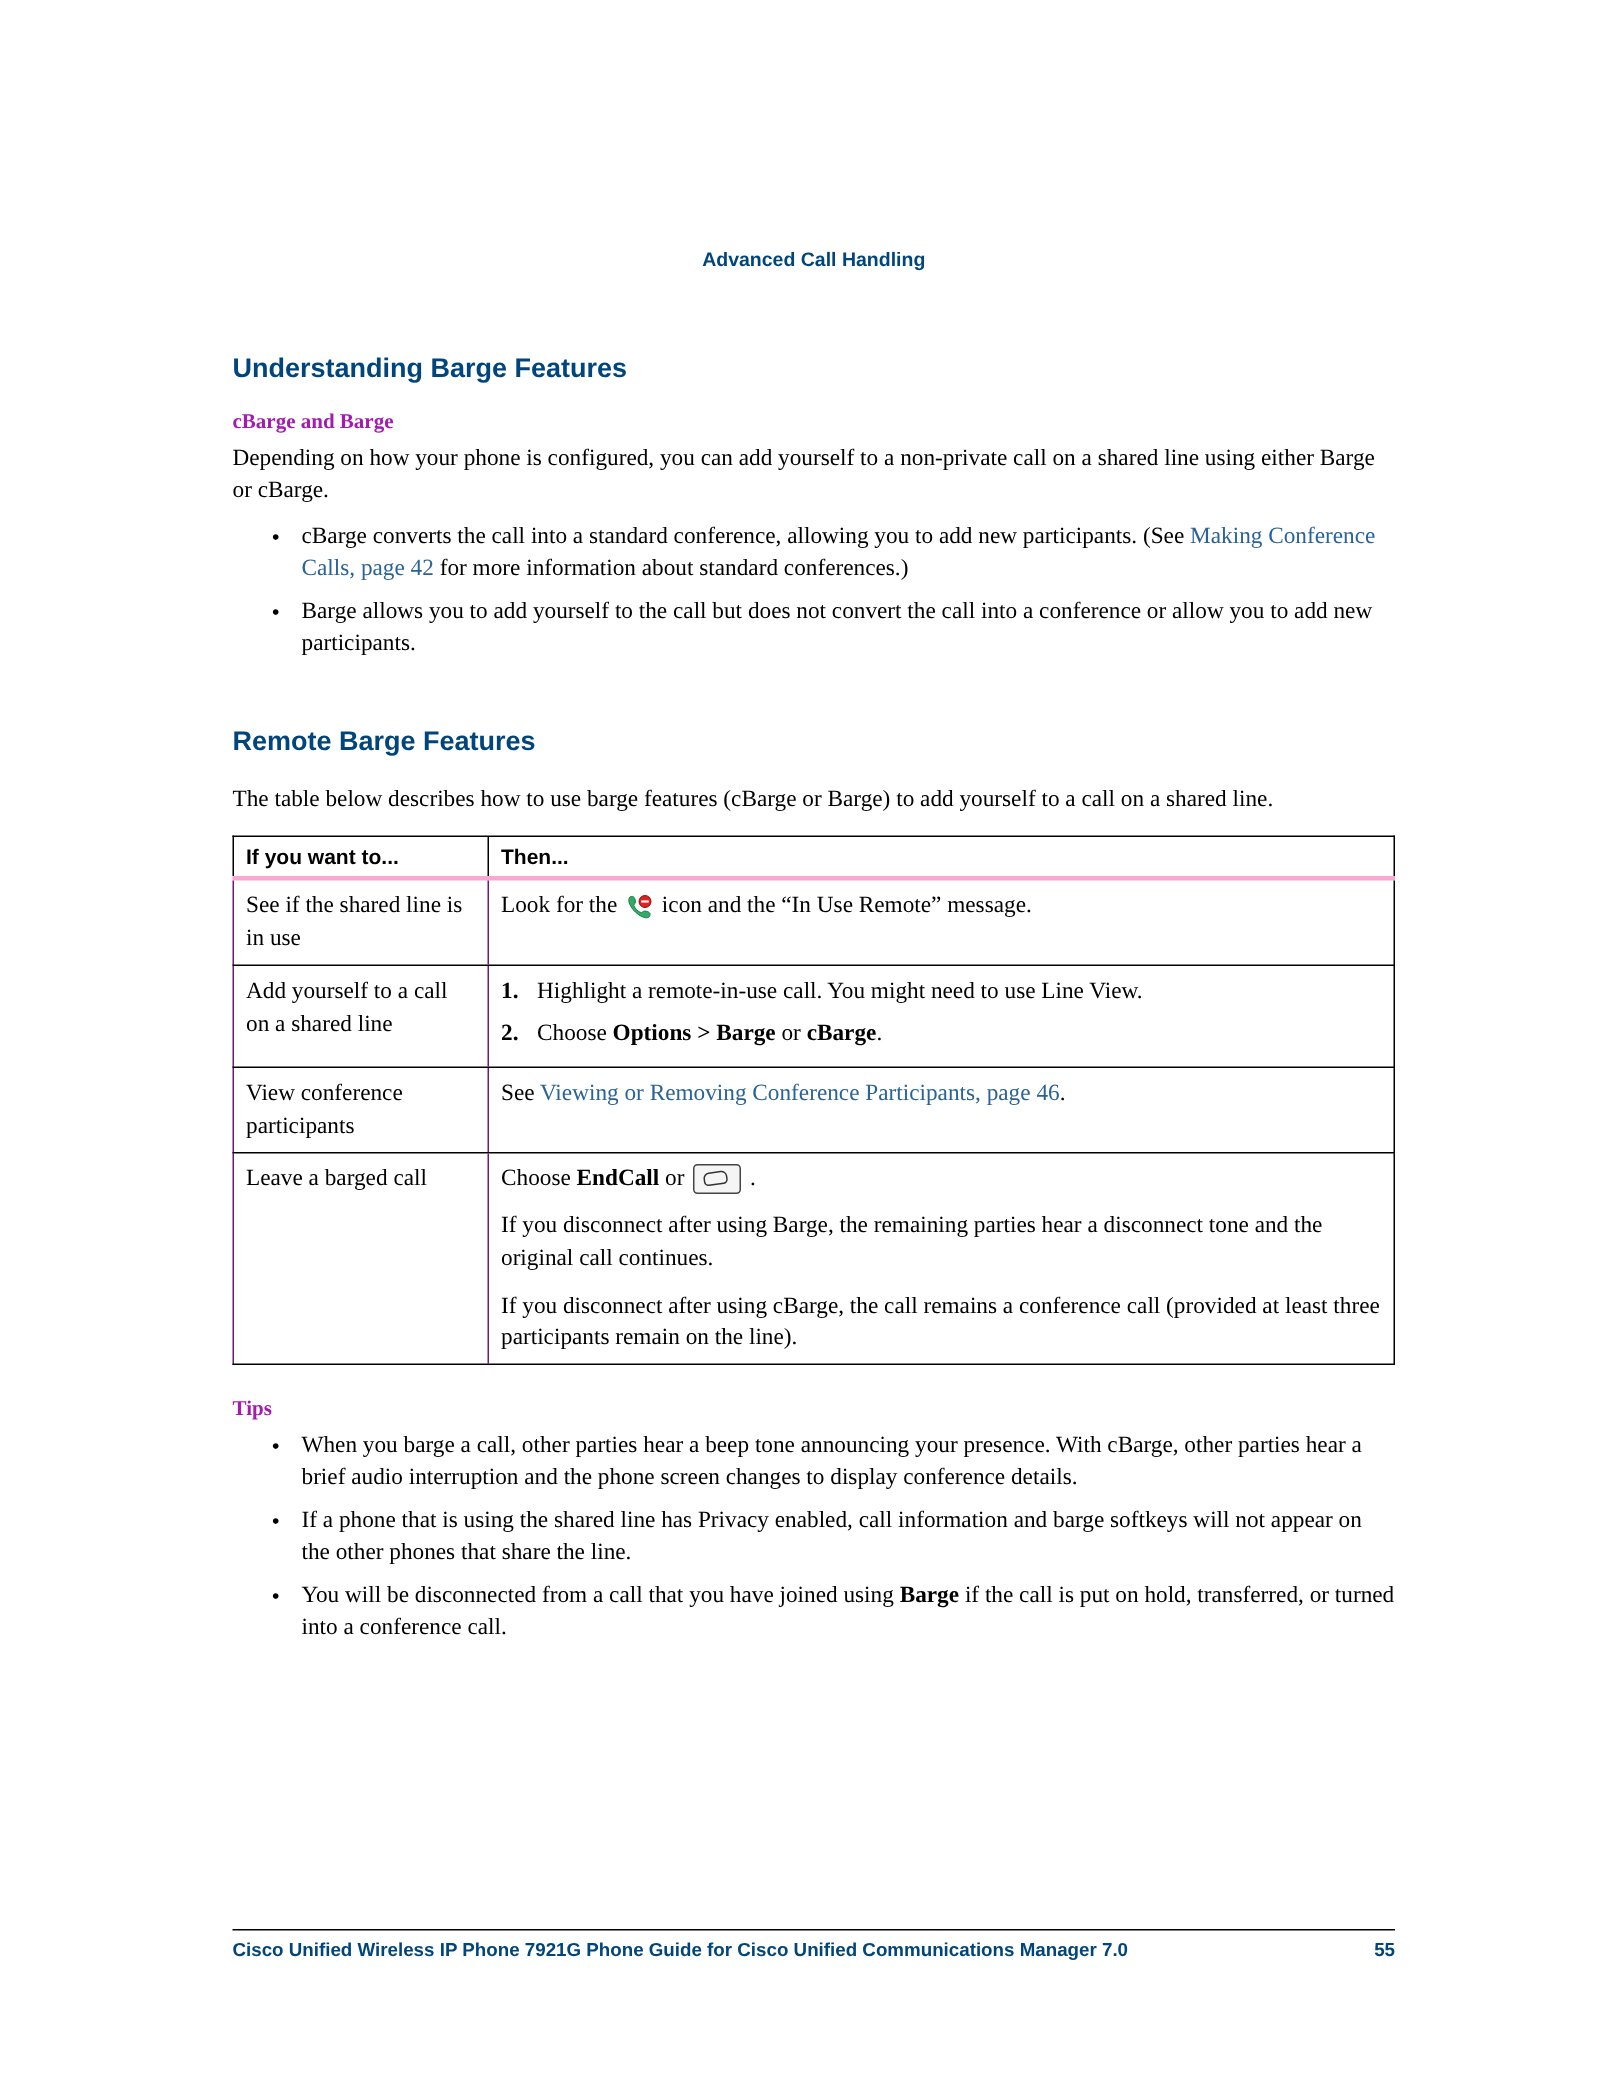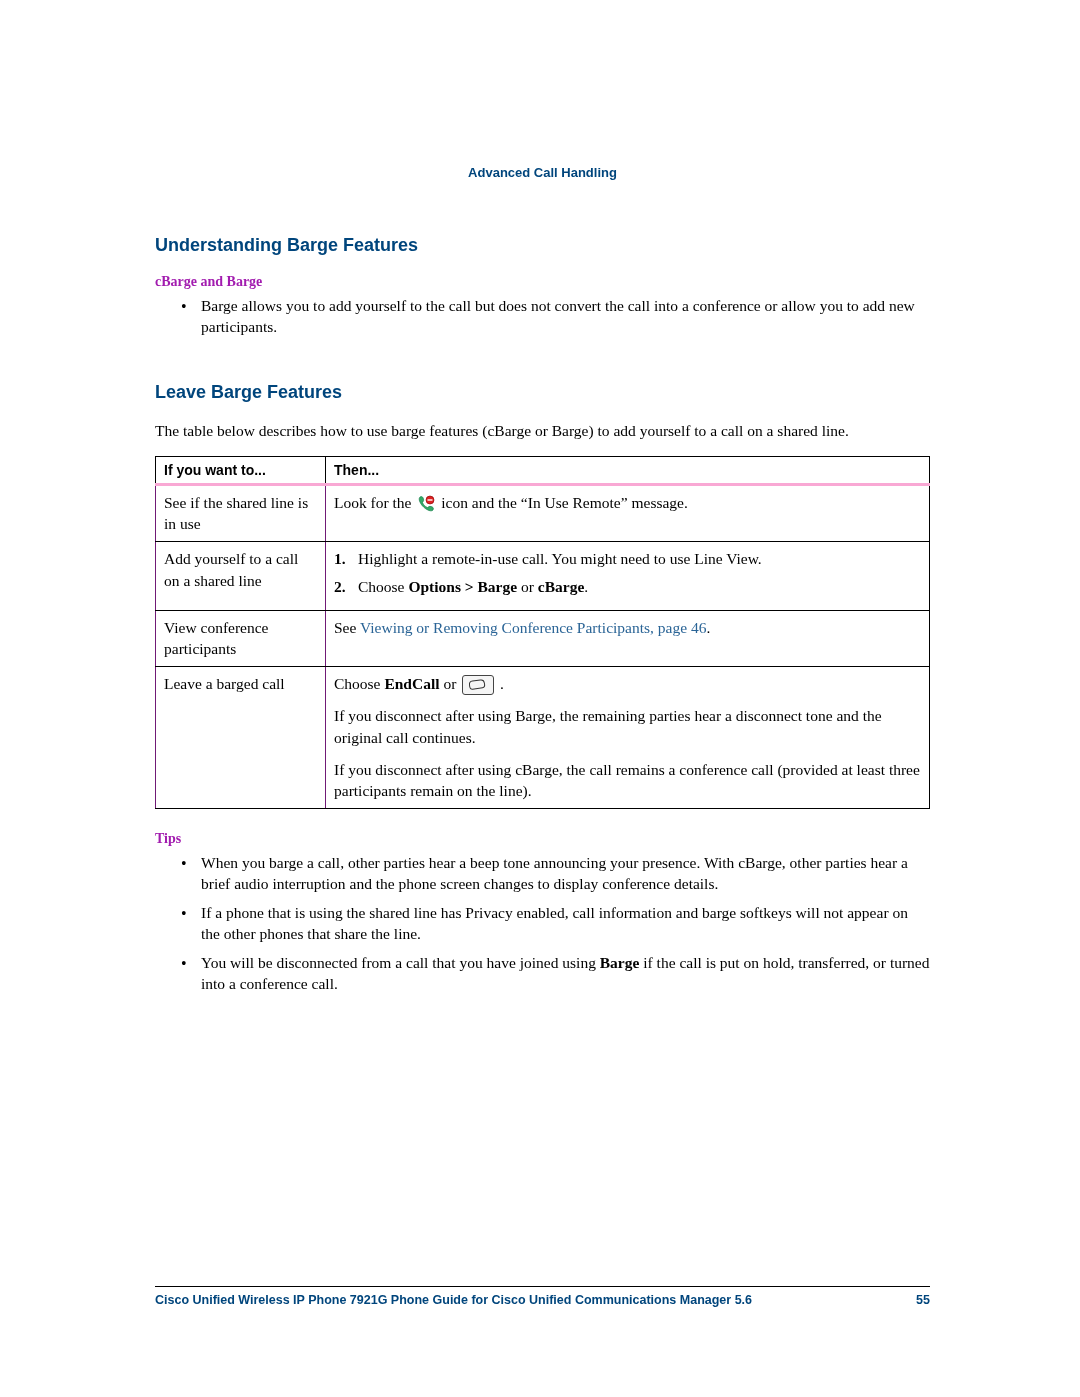--- a/index.html
+++ b/index.html
@@ -169,28 +169,32 @@
 <body>
 
 <div class="page">
 
   <div class="running-header">Advanced Call Handling</div>
 
   <h2 class="h2">Understanding Barge Features</h2>
 
   <div class="h3-black">cBarge and Barge</div>
 
+  <p class="body-text">Depending on how your phone is configured, you can add yourself to a non-private call on a shared line using either Barge or cBarge.</p>
 
   <ul class="bullets">
+    <li>
+      <span>cBarge converts the call into a standard conference, allowing you to add new participants. (See </span><a class="xref" href="#">Making Conference Calls, page 42</a><span> for more information about standard conferences.)</span>
+    </li>
     <li>Barge allows you to add yourself to the call but does not convert the call into a conference or allow you to add new participants.</li>
   </ul>
 
   <div class="section-gap"></div>
 
-  <h2 class="h2">Leave Barge Features</h2>
+  <h2 class="h2">Remote Barge Features</h2>
 
   <p class="body-text">The table below describes how to use barge features (cBarge or Barge) to add yourself to a call on a shared line.</p>
 
   <table class="feature-table">
     <colgroup>
         <col class="col-if">
         <col>
       </colgroup>
     <thead>
       <tr>
@@ -250,15 +254,15 @@
     <li>When you barge a call, other parties hear a beep tone announcing your presence. With cBarge, other parties hear a brief audio interruption and the phone screen changes to display conference details.</li>
     <li>If a phone that is using the shared line has Privacy enabled, call information and barge softkeys will not appear on the other phones that share the line.</li>
     <li>
       <span>You will be disconnected from a call that you have joined using </span><span class="bold">Barge</span><span> if the call is put on hold, transferred, or turned into a conference call.</span>
     </li>
   </ul>
 
 </div>
 
 <div class="footer">
-  <span>Cisco Unified Wireless IP Phone 7921G Phone Guide for Cisco Unified Communications Manager 5.6</span>
+  <span>Cisco Unified Wireless IP Phone 7921G Phone Guide for Cisco Unified Communications Manager 7.0</span>
   <span>55</span>
 </div>
 
 </body></html>

